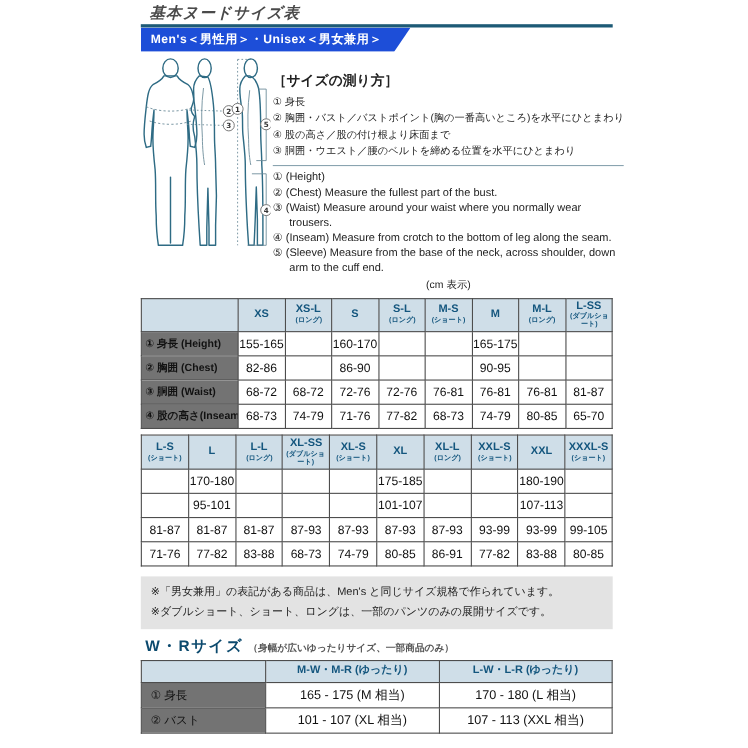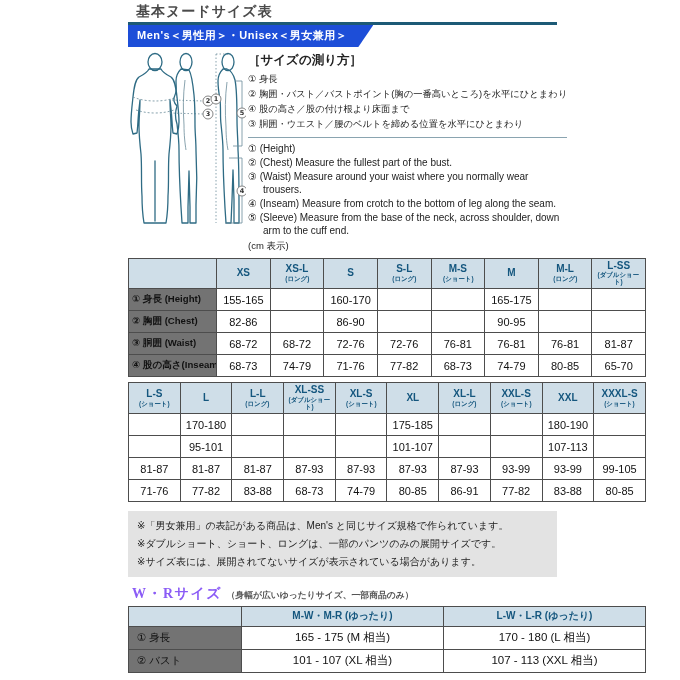--- a/index.html
+++ b/index.html
@@ -1,53 +1,53 @@
 <!DOCTYPE html>
 <html><head>
 <meta charset="utf-8">
 <style>
   * { margin:0; padding:0; box-sizing:border-box; }
   html,body { width:680px; height:680px; background:#fff; overflow:hidden;
     font-family:"Liberation Sans","DejaVu Sans",sans-serif; color:#333; }
   .page { position:relative; width:680px; height:680px; }
   .content { position:absolute; left:128px; top:3px; width:429px; }
 
-  .title { font-size:14px; font-weight:bold; color:#4a4a4a; letter-spacing:1px; padding-left:8px; }
+  .title { font-size:14px; font-weight:bold; color:#4a4a4a; letter-spacing:1px; padding-left:8px;font-style:italic; }
   .title-rule { height:3px; background:#1d5a76; margin-top:1px; }
   .banner { display:inline-block; background:#1d4ed8; color:#fff; font-weight:bold;
     font-size:11px; padding:3px 26px 4px 9px; letter-spacing:.5px;
     clip-path:polygon(0 0,100% 0,calc(100% - 15px) 100%,0 100%); }
 
   .guide { display:flex; margin-top:4px; }
   .figures { width:118px; flex:none; }
   .guide-text { flex:1; padding-left:2px; }
-  .guide-title { font-size:12.5px; font-weight:bold; color:#222; margin:1px 0 3px; }
+  .guide-title { font-size:12.5px; font-weight:bold; color:#222; margin:14px 0 3px; }
   .jp-item { font-size:9.3px; line-height:1.6; color:#222; white-space:nowrap; }
   .divider { border-top:1px solid #8aa4b0; margin:5px 0 4px; }
   .en-item { font-size:10px; line-height:1.3; color:#222; padding-left:15px; text-indent:-15px; margin-bottom:1px; }
-  .unit-note { text-align:left; font-size:9.5px; color:#222; margin-top:3px; }
-
-  table.size { border-collapse:collapse; width:518px; table-layout:fixed;padding-left:44px; }
+  .unit-note { text-align:center; font-size:9.5px; color:#222; margin-top:3px; }
+
+  table.size { border-collapse:collapse; width:429px; table-layout:fixed;padding-left:44px; }
   table.size th, table.size td { border:1px solid #4d4d4d; }
   table.size { margin-top:5px; }
   table.size thead th { background:#cfdee8; color:#14567e; padding:1px 0 2px; vertical-align:middle; }
   .th-main { font-size:10px; font-weight:bold; line-height:1.15; }
   .th-sub  { font-size:7px;  font-weight:bold; line-height:1.1; transform:scale(.92); }
   table.size tbody th.row-label { background:#737373; color:#111; font-size:9.6px; font-weight:bold;
     text-align:left; padding:2px 1px 2px 3px; white-space:nowrap; overflow:hidden; }
   table.size tbody td { font-size:11px; color:#111; text-align:center; height:22px; background:#fff; }
   td.diag { background-image:linear-gradient(to top right,
       transparent calc(50% - .6px), #9a9a9a calc(50% - .6px),
       #9a9a9a calc(50% + .6px), transparent calc(50% + .6px)); }
 
   .notes { background:#e3e3e3; margin-top:9px; padding:6px 9px; }
   .note-line { font-size:10px; line-height:1.78; color:#222; white-space:nowrap; }
 
   .wr-head { margin-top:7px; padding-left:4px; }
-  .wr-title { font-size:14px; font-weight:bold; color:#8b5cf6; letter-spacing:1.5px;font-family:Liberation Serif, serif; }
+  .wr-title { font-size:14px; font-weight:bold; color:#0c4a6e; letter-spacing:1.5px; }
   .wr-sub { font-size:8.8px; color:#555; font-weight:bold; }
 
   table.wr { margin-top:3px; }
   table.wr thead th { height:20px; }
   table.wr thead .th-main { font-size:10px; }
   table.wr tbody th.row-label { font-size:10.5px; font-weight:normal; padding-left:8px; }
   table.wr tbody td { font-size:11.5px; height:23px; }
 
   svg .ln { stroke:#2e6b84; fill:none; stroke-width:1.3; stroke-linejoin:round; stroke-linecap:round; }
   svg .thin { stroke:#6b8b99; fill:none; stroke-width:.8; }
@@ -292,21 +292,20 @@
             <td>77-82</td>
             <td>83-88</td>
             <td>80-85</td>
           </tr>
         </tbody>
       </table>
 
     <div class="notes" id="notes-box">
         <div class="note-line">※「男女兼用」の表記がある商品は、Men's と同じサイズ規格で作られています。</div>
         <div class="note-line">※ダブルショート、ショート、ロングは、一部のパンツのみの展開サイズです。</div>
-        <div class="note-line">※サイズ表には、展開されてないサイズが表示されている場合があります。</div>
       </div>
 
     <div class="wr-head">
       <span class="wr-title">W・Rサイズ</span>
       <span class="wr-sub">（身幅が広いゆったりサイズ、一部商品のみ）</span>
     </div>
 
     <table class="size wr" id="table-wr">
         <thead>
           <tr>

